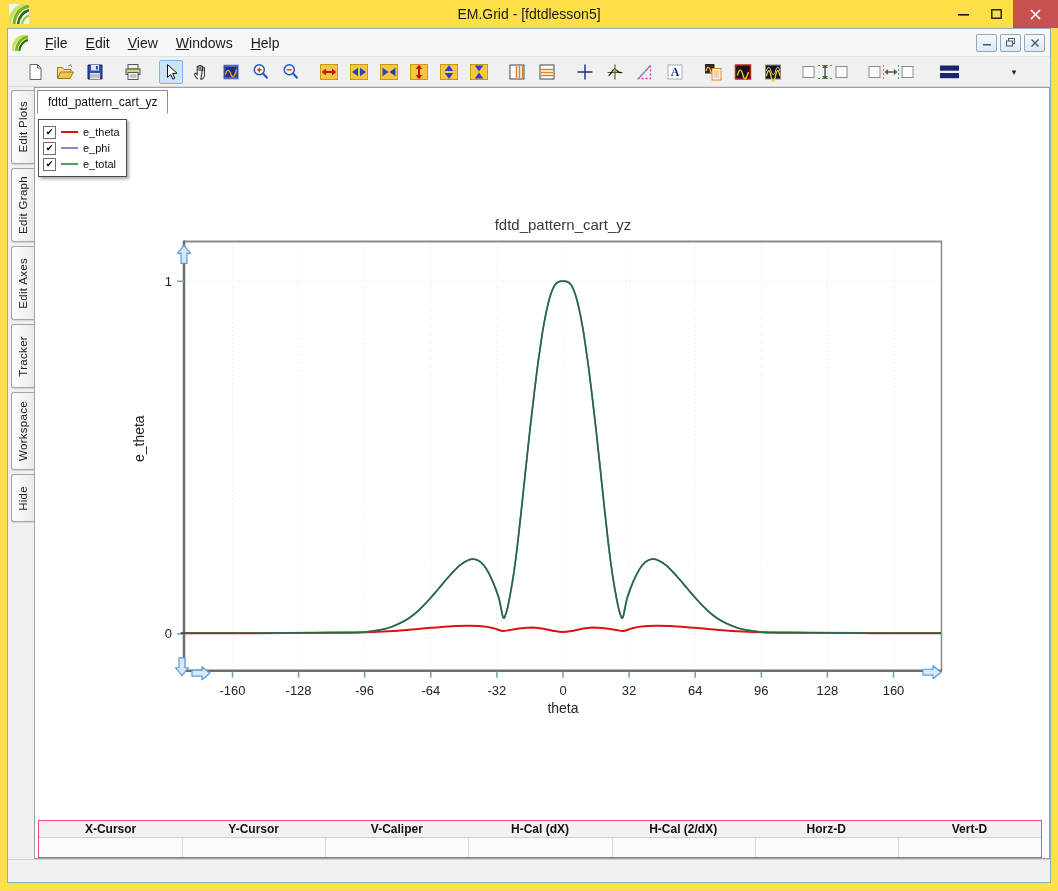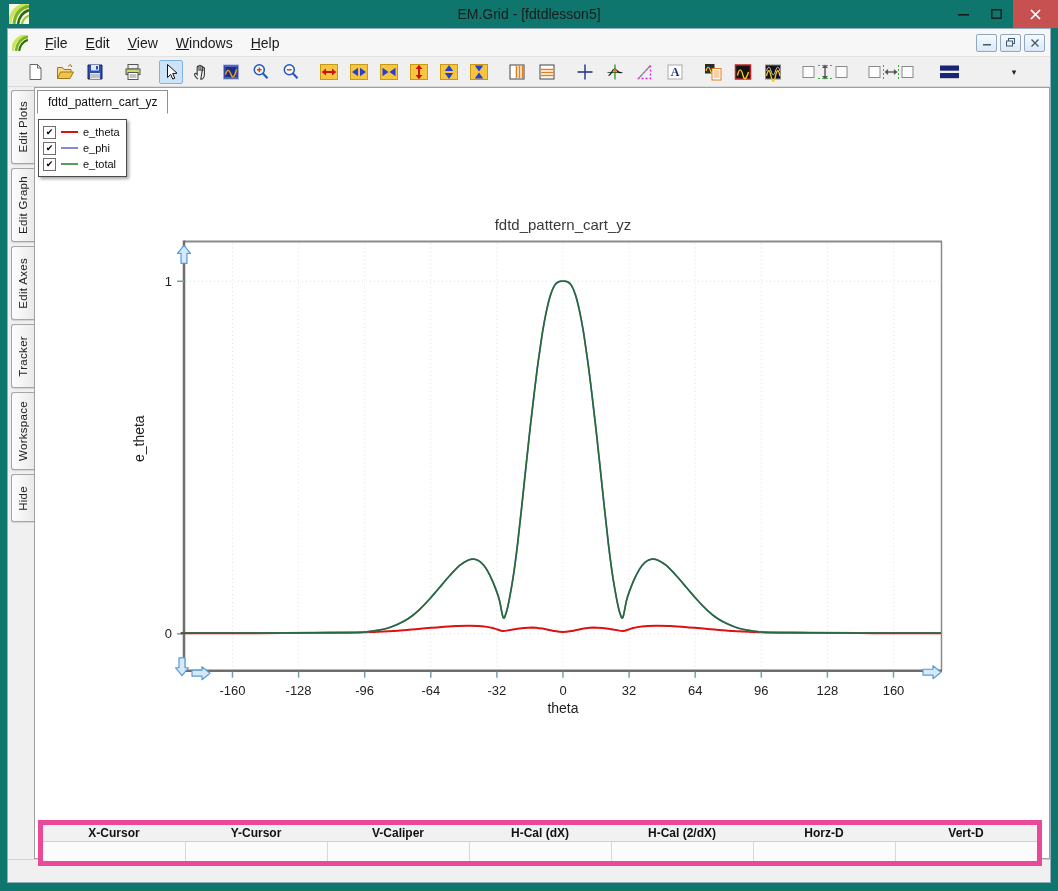--- a/index.html
+++ b/index.html
@@ -1,17 +1,17 @@
 <!DOCTYPE html>
 <html><head>
 <meta charset="utf-8">
 <style>
   html,body{margin:0;padding:0;}
   body{width:1058px;height:891px;overflow:hidden;font-family:"Liberation Sans",sans-serif;background:#a9d4f5;position:relative;}
-  .window{position:absolute;inset:0;background:#0f766e;display:flex;flex-direction:column;}
+  .window{position:absolute;inset:0;background:#fde047;display:flex;flex-direction:column;}
 
   
   .titlebar{height:28px;position:relative;display:flex;align-items:center;flex:0 0 auto;}
   .tb-logo{width:20px;height:20px;margin-left:9px;z-index:2;}
   .title-text{position:absolute;left:0;right:0;text-align:center;font-size:14px;color:#1b1b1b;}
   .win-controls{margin-left:auto;display:flex;height:100%;z-index:2;}
   .win-btn{width:33px;display:flex;align-items:center;justify-content:center;cursor:default;}
   .win-btn svg{display:block;}
   .win-close{width:45px;background:#c75050;}
 
@@ -50,21 +50,21 @@
 
   .legend{position:absolute;left:3px;top:31px;background:#fff;border:1px solid #4a4a4a;box-shadow:2px 2px 3px rgba(0,0,0,.35);z-index:5;padding:4px 6px 4px 4px;}
   .legend-row{display:flex;align-items:center;gap:5px;height:16px;}
   .legend-cb{width:11px;height:11px;border:1px solid #6e6e6e;background:#fff;font-size:9px;line-height:10px;text-align:center;color:#000;flex:0 0 auto;}
   .legend-line{width:17px;border-top:2px solid #000;flex:0 0 auto;}
   .legend-label{font-size:11px;color:#111;white-space:nowrap;}
 
   #chart-svg{position:absolute;inset:0;width:100%;height:100%;z-index:1;}
 
   
-  .measure{position:absolute;left:3px;right:7px;top:732px;z-index:3;border:5px solid #ec4899;background:#fbfbfb;}
+  .measure{position:absolute;left:3px;right:7px;top:732px;z-index:3;border:1px solid #ec4899;background:#fbfbfb;}
   .measure-head{display:grid;grid-template-columns:repeat(7,1fr);background:#f1f1f1;border-bottom:1px solid #cfcfcf;}
   .measure-head div{font-size:12px;font-weight:700;color:#111;text-align:center;line-height:16px;height:16px;}
   .measure-vals{display:grid;grid-template-columns:repeat(7,1fr);}
   .measure-vals div{height:19px;border-left:1px solid #d8d8d8;font-size:11px;line-height:19px;text-align:center;color:#333;}
   .measure-vals div:first-child{border-left:none;}
 
   .statusbar{height:22px;background:#f0f0f0;border-top:1px solid #d2d2d2;flex:0 0 auto;}
 </style>
 </head>
 <body>

